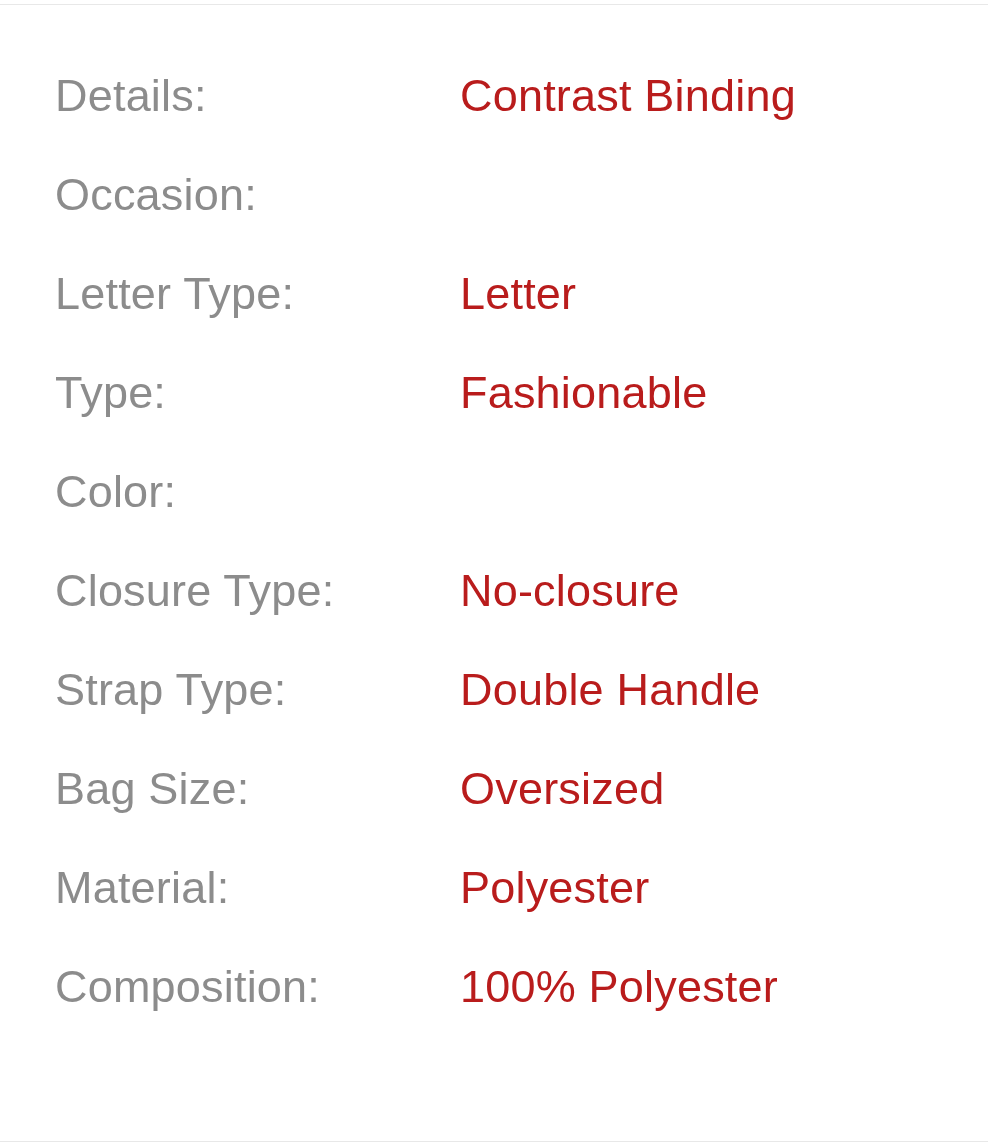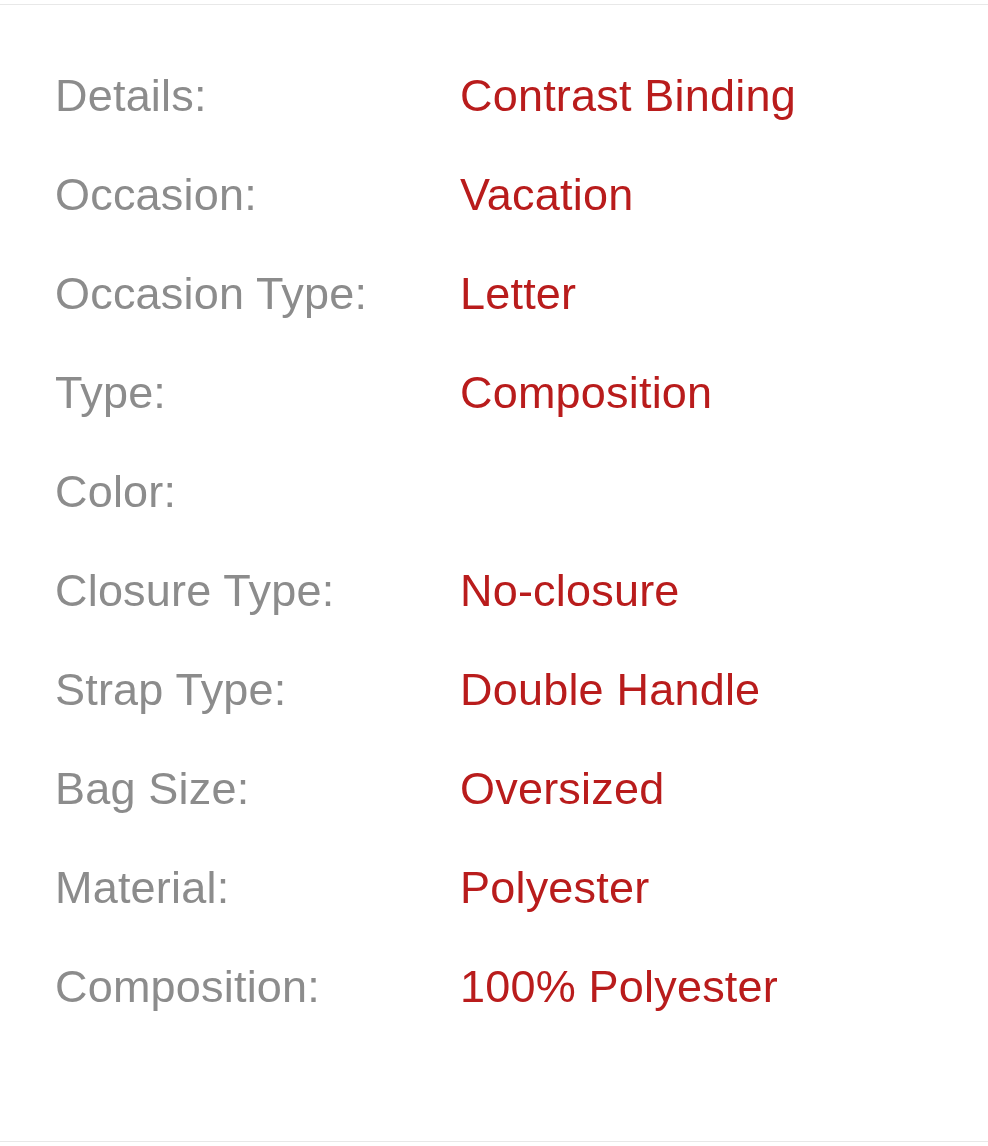--- a/index.html
+++ b/index.html
@@ -76,31 +76,30 @@
 
   <div class="attr-list">
 
     <div class="attr-row">
       <div class="attr-label">Details:</div>
       <div class="attr-value">Contrast Binding</div>
     </div>
 
     <div class="attr-row">
       <div class="attr-label">Occasion:</div>
-      <div class="attr-value">Vacation</div>
     </div>
 
     <div class="attr-row">
-      <div class="attr-label">Occasion Type:</div>
+      <div class="attr-label">Letter Type:</div>
       <div class="attr-value">Letter</div>
     </div>
 
     <div class="attr-row">
       <div class="attr-label">Type:</div>
-      <div class="attr-value">Composition</div>
+      <div class="attr-value">Fashionable</div>
     </div>
 
     <div class="attr-row">
       <div class="attr-label">Color:</div>
     </div>
 
     <div class="attr-row">
       <div class="attr-label">Closure Type:</div>
       <div class="attr-value">No-closure</div>
     </div>

